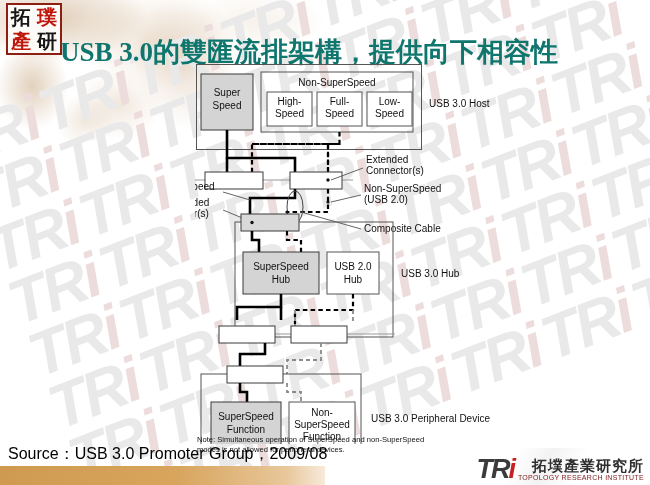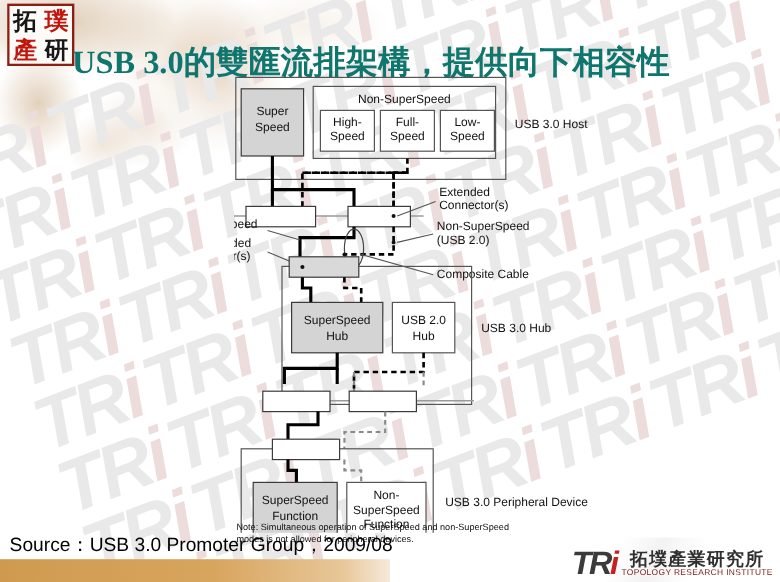--- a/index.html
+++ b/index.html
@@ -123,21 +123,21 @@
   .foot-cn{
     font-family:"DejaVu Sans", sans-serif;
     font-weight:bold;font-size:15px;line-height:16px;color:#2f2f2f;
     letter-spacing:1px;
   }
   .foot-en{
     font-family:"Liberation Sans", sans-serif;
     font-size:7px;line-height:8px;color:#7b1a1a;
     letter-spacing:.3px;
   }
-  .foot-right{display:flex;flex-direction:column;align-items:center;}
+  .foot-right{display:flex;flex-direction:column;align-items:flex-end;}
   .foot-swoosh{
     position:absolute;right:0;top:448px;width:210px;height:37px;
     background:linear-gradient(115deg, rgba(255,255,255,0) 35%, rgba(232,232,232,.55) 50%, rgba(255,255,255,0) 66%);
     pointer-events:none;
   }
   svg text{font-family:"Liberation Sans", sans-serif;}
 </style>
 </head>
 <body>
 

